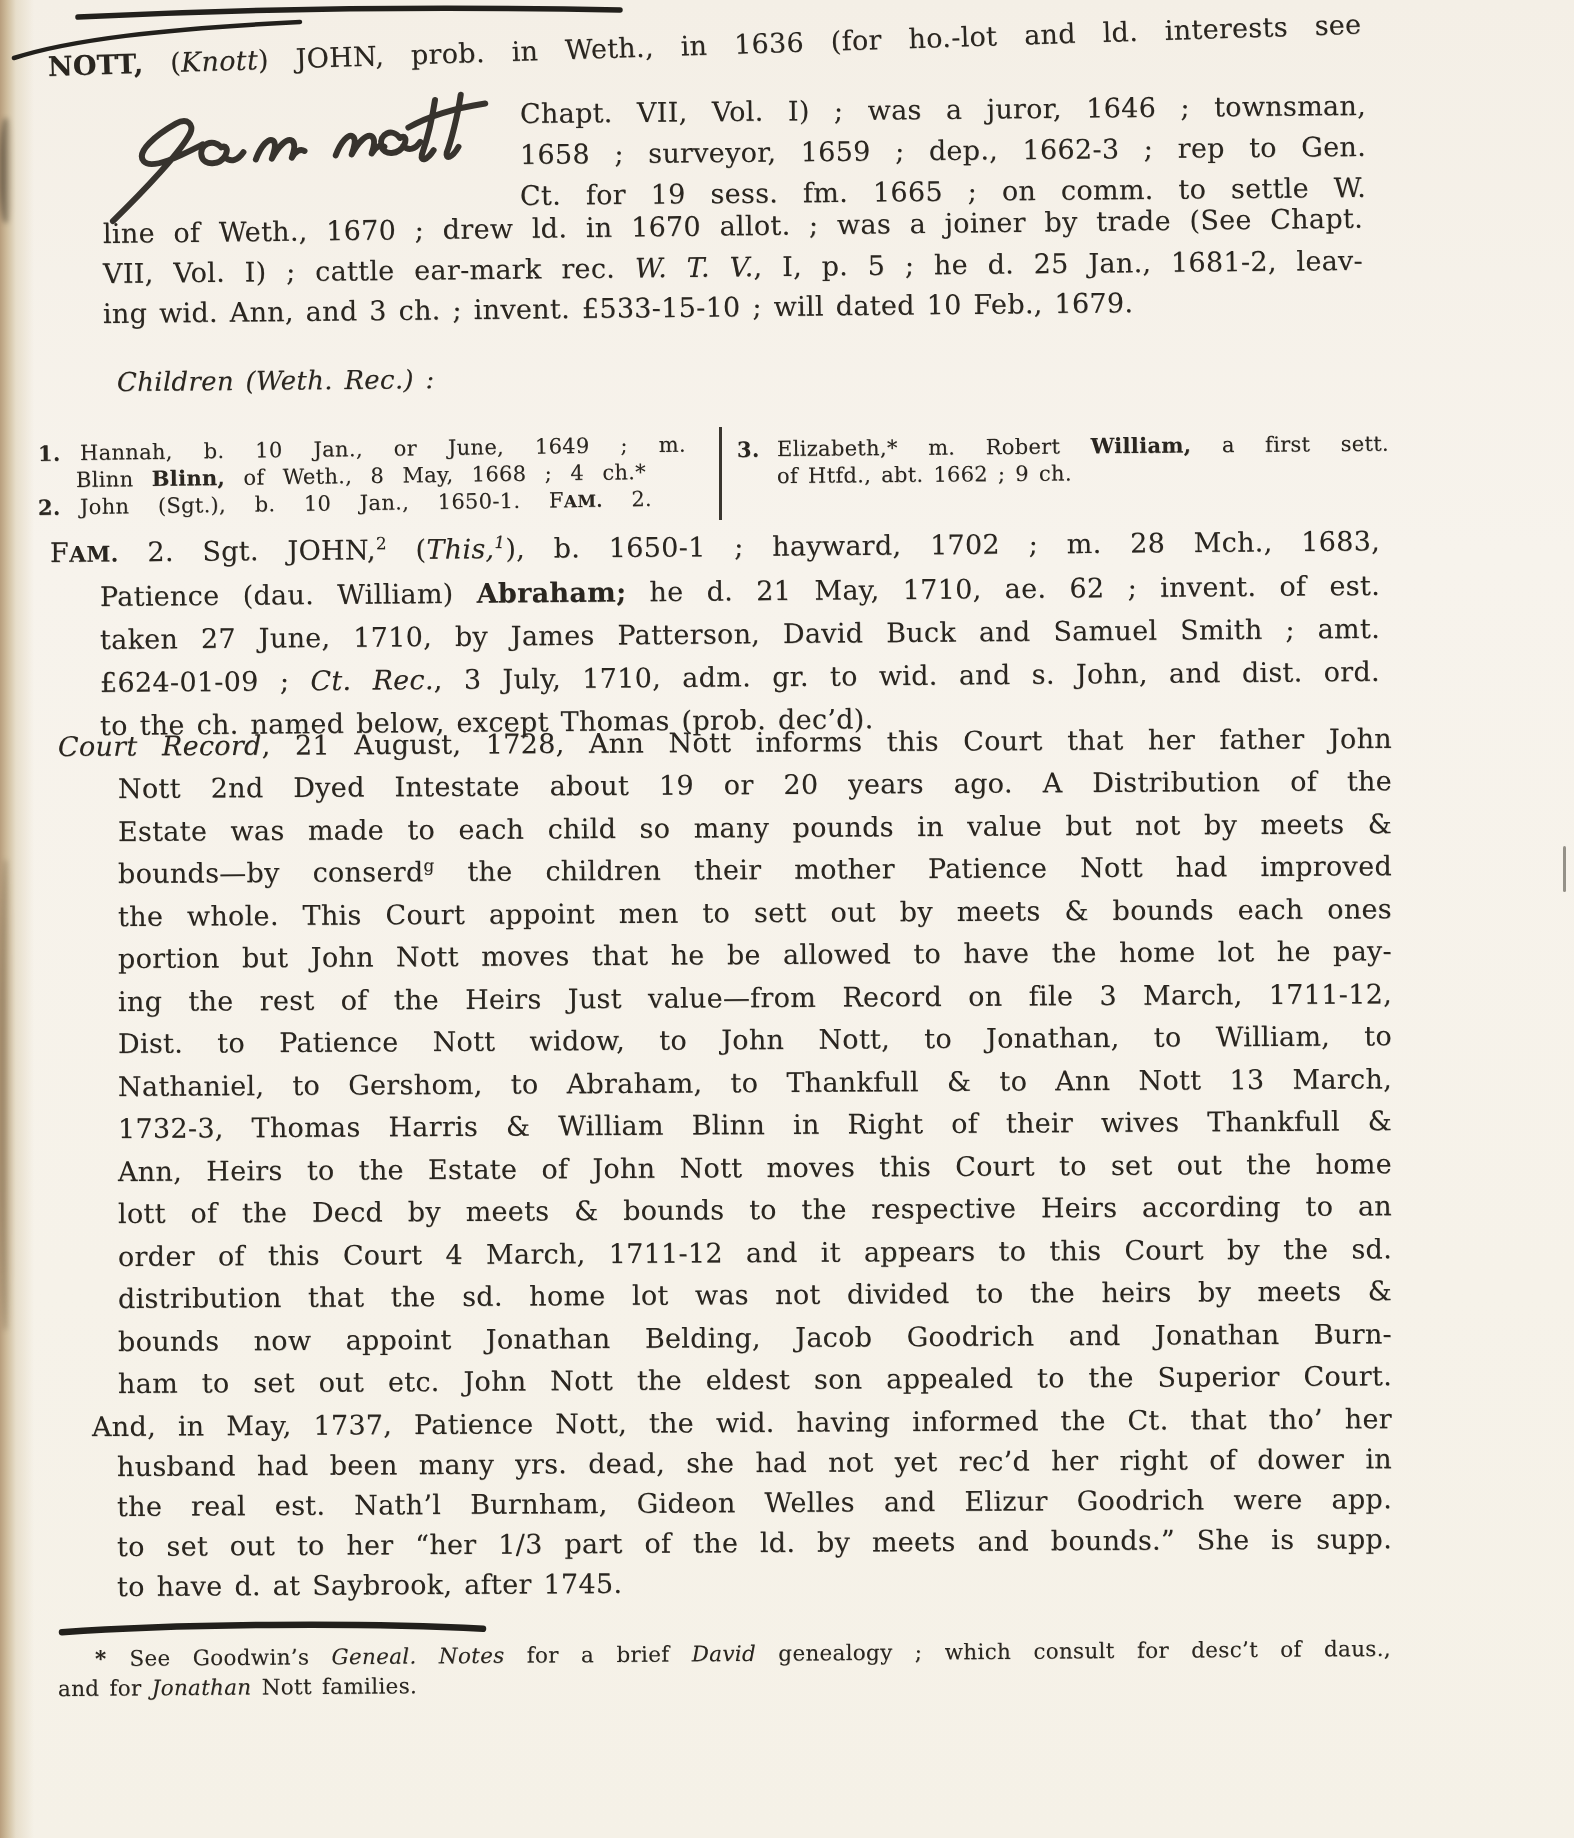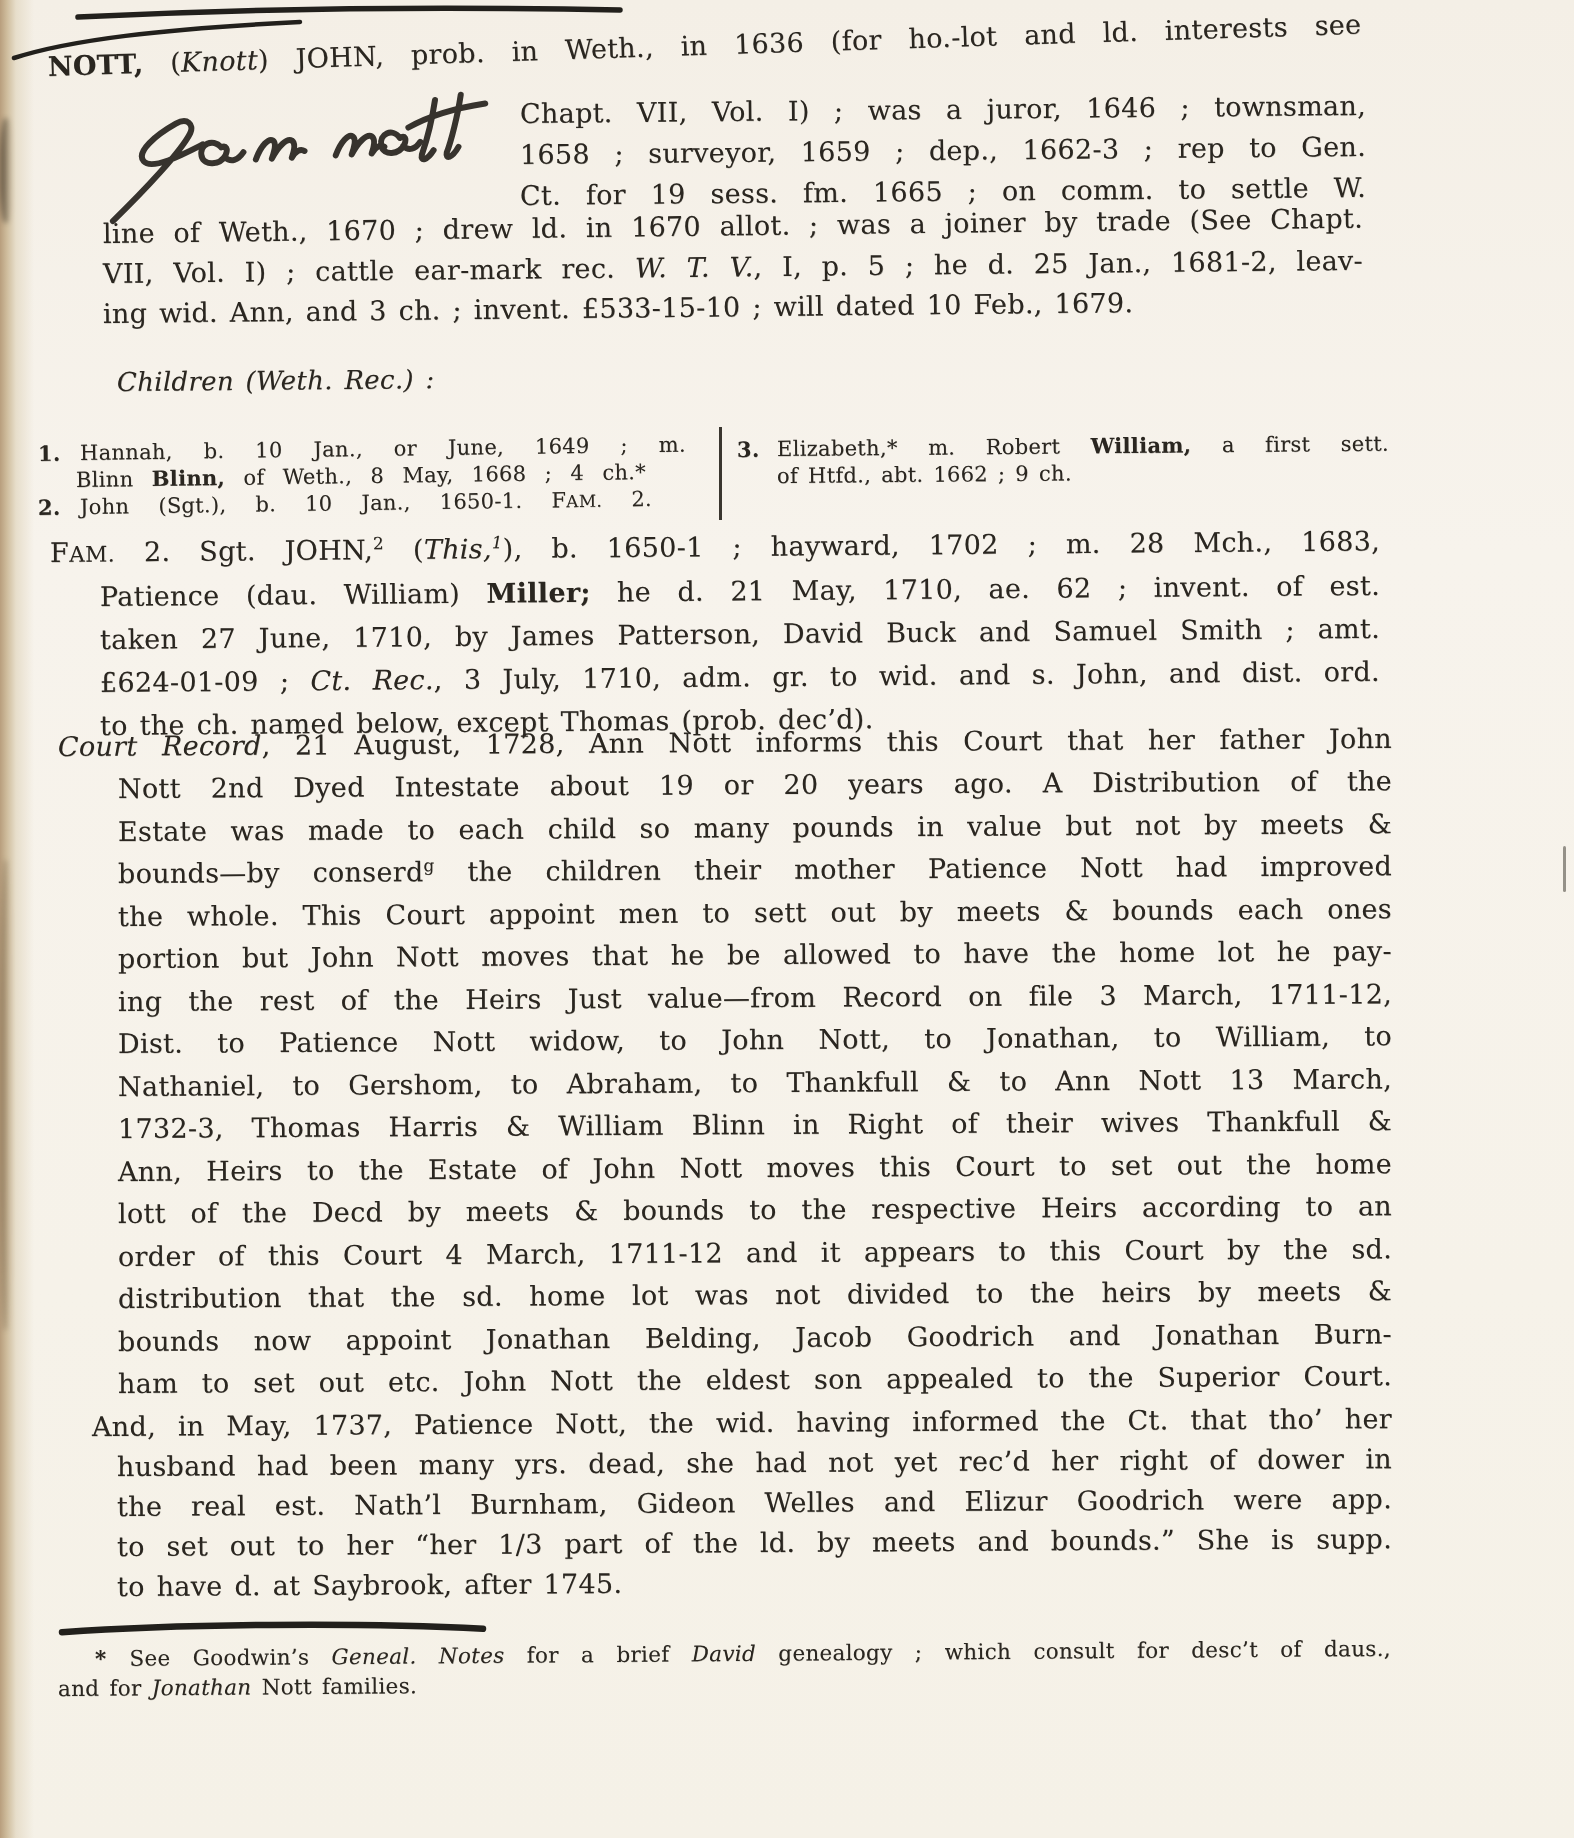--- a/index.html
+++ b/index.html
@@ -19,21 +19,21 @@
     transform-origin:0 50%;
     text-shadow:.3px .4px .6px rgba(40,36,30,.35);
   }
   .sm{font-size:21px;}
   .fns{font-size:21.5px;}
   .jl{text-align:justify;text-align-last:justify;}
   .nw{white-space:nowrap;}
   .i{font-style:italic;}
   .b{font-weight:bold;}
   .sup{vertical-align:super;font-size:.62em;line-height:0;}
-  .sc{font-size:.8em;letter-spacing:.5px;}
+  .sc{font-size:.8em;letter-spacing:.5px;font-weight:bold;}
   .it{font-style:italic;}
   .binding{
     position:absolute;left:0;top:0;bottom:0;width:34px;
     background:linear-gradient(90deg,#b89e7d 0px,#cfbd9d 7px,#e7decb 16px,rgba(246,242,234,0) 34px);
   }
   .streak{position:absolute;filter:blur(2.5px);border-radius:40%;}
   .rule-svg,.sig-svg,.fnrule-svg{position:absolute;}
   .divider{position:absolute;background:#3a362f;}
   .artifact{position:absolute;background:#6b675e;opacity:.7;border-radius:2px;}
 </style>
@@ -78,21 +78,21 @@
 <div class="tl sm b" style="left:38px;top:495px;transform:rotate(-.8deg);">2.</div>
 <div class="tl sm jl" style="left:80px;top:494px;width:572px;transform:rotate(-.8deg);"><span>John (Sgt.), b. 10 Jan., 1650-1. </span><span>F</span><span class="sc">AM.</span><span> 2.</span></div>
 
 <div class="divider" style="left:719px;top:427px;width:2.5px;height:93px;"></div>
 
 <div class="tl sm b" style="left:737px;top:437px;transform:rotate(-.5deg);">3.</div>
 <div class="tl sm jl" style="left:777px;top:436px;width:612px;transform:rotate(-.5deg);"><span>Elizabeth,* m. Robert </span><span class="b">William,</span><span> a first sett.</span></div>
 <div class="tl sm nw" style="left:777px;top:463px;transform:rotate(-.5deg);"><span>of Htfd., abt. 1662 ; 9 ch.</span></div>
 
 <div class="tl jl" style="left:50px;top:536px;width:1330px;transform:rotate(-.5deg);"><span>F</span><span class="sc">AM.</span><span> 2.  Sgt. JOHN,</span><span class="sup">2</span><span> (</span><span class="i">This,</span><span class="i sup">1</span><span>), b. 1650-1 ; hayward, 1702 ; m. 28 Mch., 1683,</span></div>
-<div class="tl jl" style="left:100px;top:580px;width:1280px;transform:rotate(-.5deg);"><span>Patience (dau. William) </span><span class="b">Miller;</span><span> he d. 21 May, 1710, ae. 62 ; invent. of est.</span></div>
+<div class="tl jl" style="left:100px;top:580px;width:1280px;transform:rotate(-.5deg);"><span>Patience (dau. William) </span><span class="b">Abraham;</span><span> he d. 21 May, 1710, ae. 62 ; invent. of est.</span></div>
 <div class="tl jl" style="left:100px;top:623px;width:1280px;transform:rotate(-.5deg);"><span>taken 27 June, 1710, by James Patterson, David Buck and Samuel Smith ; amt.</span></div>
 <div class="tl jl" style="left:100px;top:666px;width:1280px;transform:rotate(-.5deg);"><span>£624-01-09 ; </span><span class="i">Ct. Rec.</span><span>, 3 July, 1710, adm. gr. to wid. and s. John, and dist. ord.</span></div>
 <div class="tl nw" style="left:100px;top:709px;transform:rotate(-.5deg);"><span>to the ch. named below, except Thomas (prob. dec’d).</span></div>
 
 <div class="tl jl" style="left:58px;top:730px;width:1334px;transform:rotate(-.35deg);"><span class="i">Court Record</span><span>, 21 August, 1728, Ann Nott informs this Court that her father John</span></div>
 <div class="tl jl" style="left:118px;top:772px;width:1274px;transform:rotate(-.35deg);"><span>Nott 2nd Dyed Intestate about 19 or 20 years ago.  A Distribution of the</span></div>
 <div class="tl jl" style="left:118px;top:815px;width:1274px;transform:rotate(-.35deg);"><span>Estate was made to each child so many pounds in value but not by meets &amp;</span></div>
 <div class="tl jl" style="left:118px;top:857px;width:1274px;transform:rotate(-.35deg);"><span>bounds—by conserd</span><span class="sup">g</span><span> the children their mother Patience Nott had improved</span></div>
 <div class="tl jl" style="left:118px;top:900px;width:1274px;transform:rotate(-.35deg);"><span>the whole.  This Court appoint men to sett out by meets &amp; bounds each ones</span></div>
 <div class="tl jl" style="left:118px;top:942px;width:1274px;transform:rotate(-.35deg);"><span>portion but John Nott moves that he be allowed to have the home lot he pay-</span></div>

